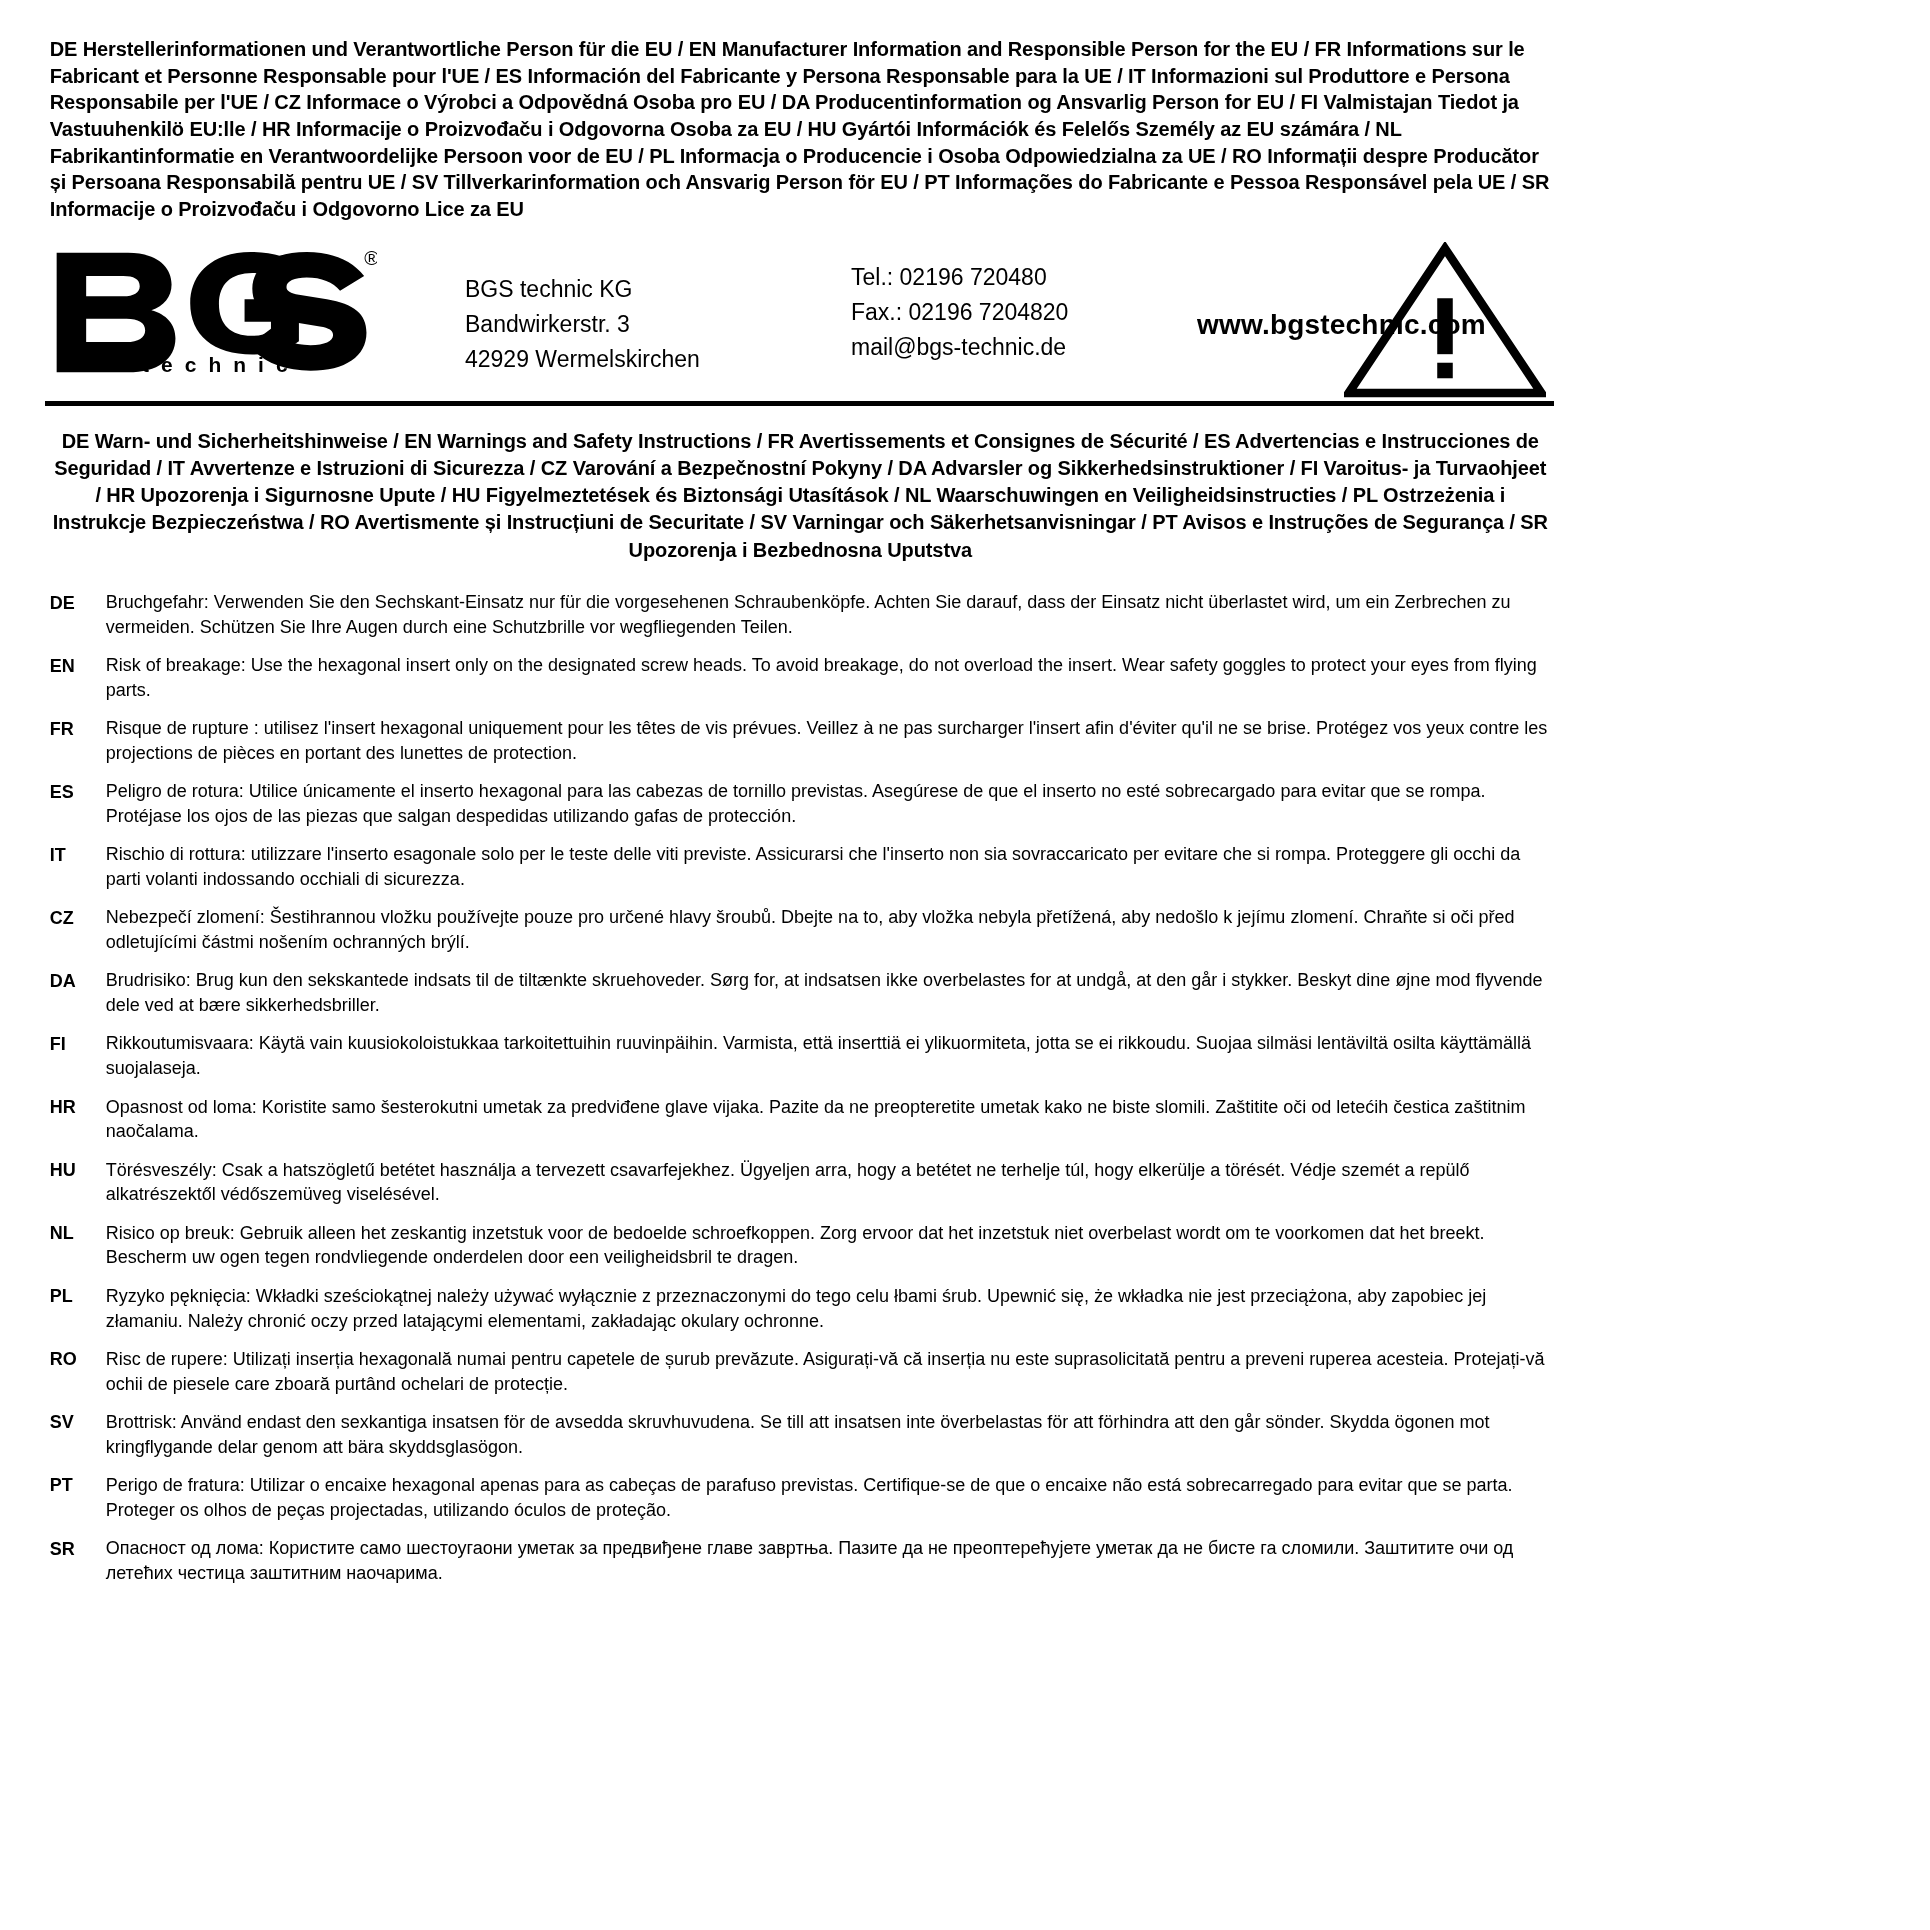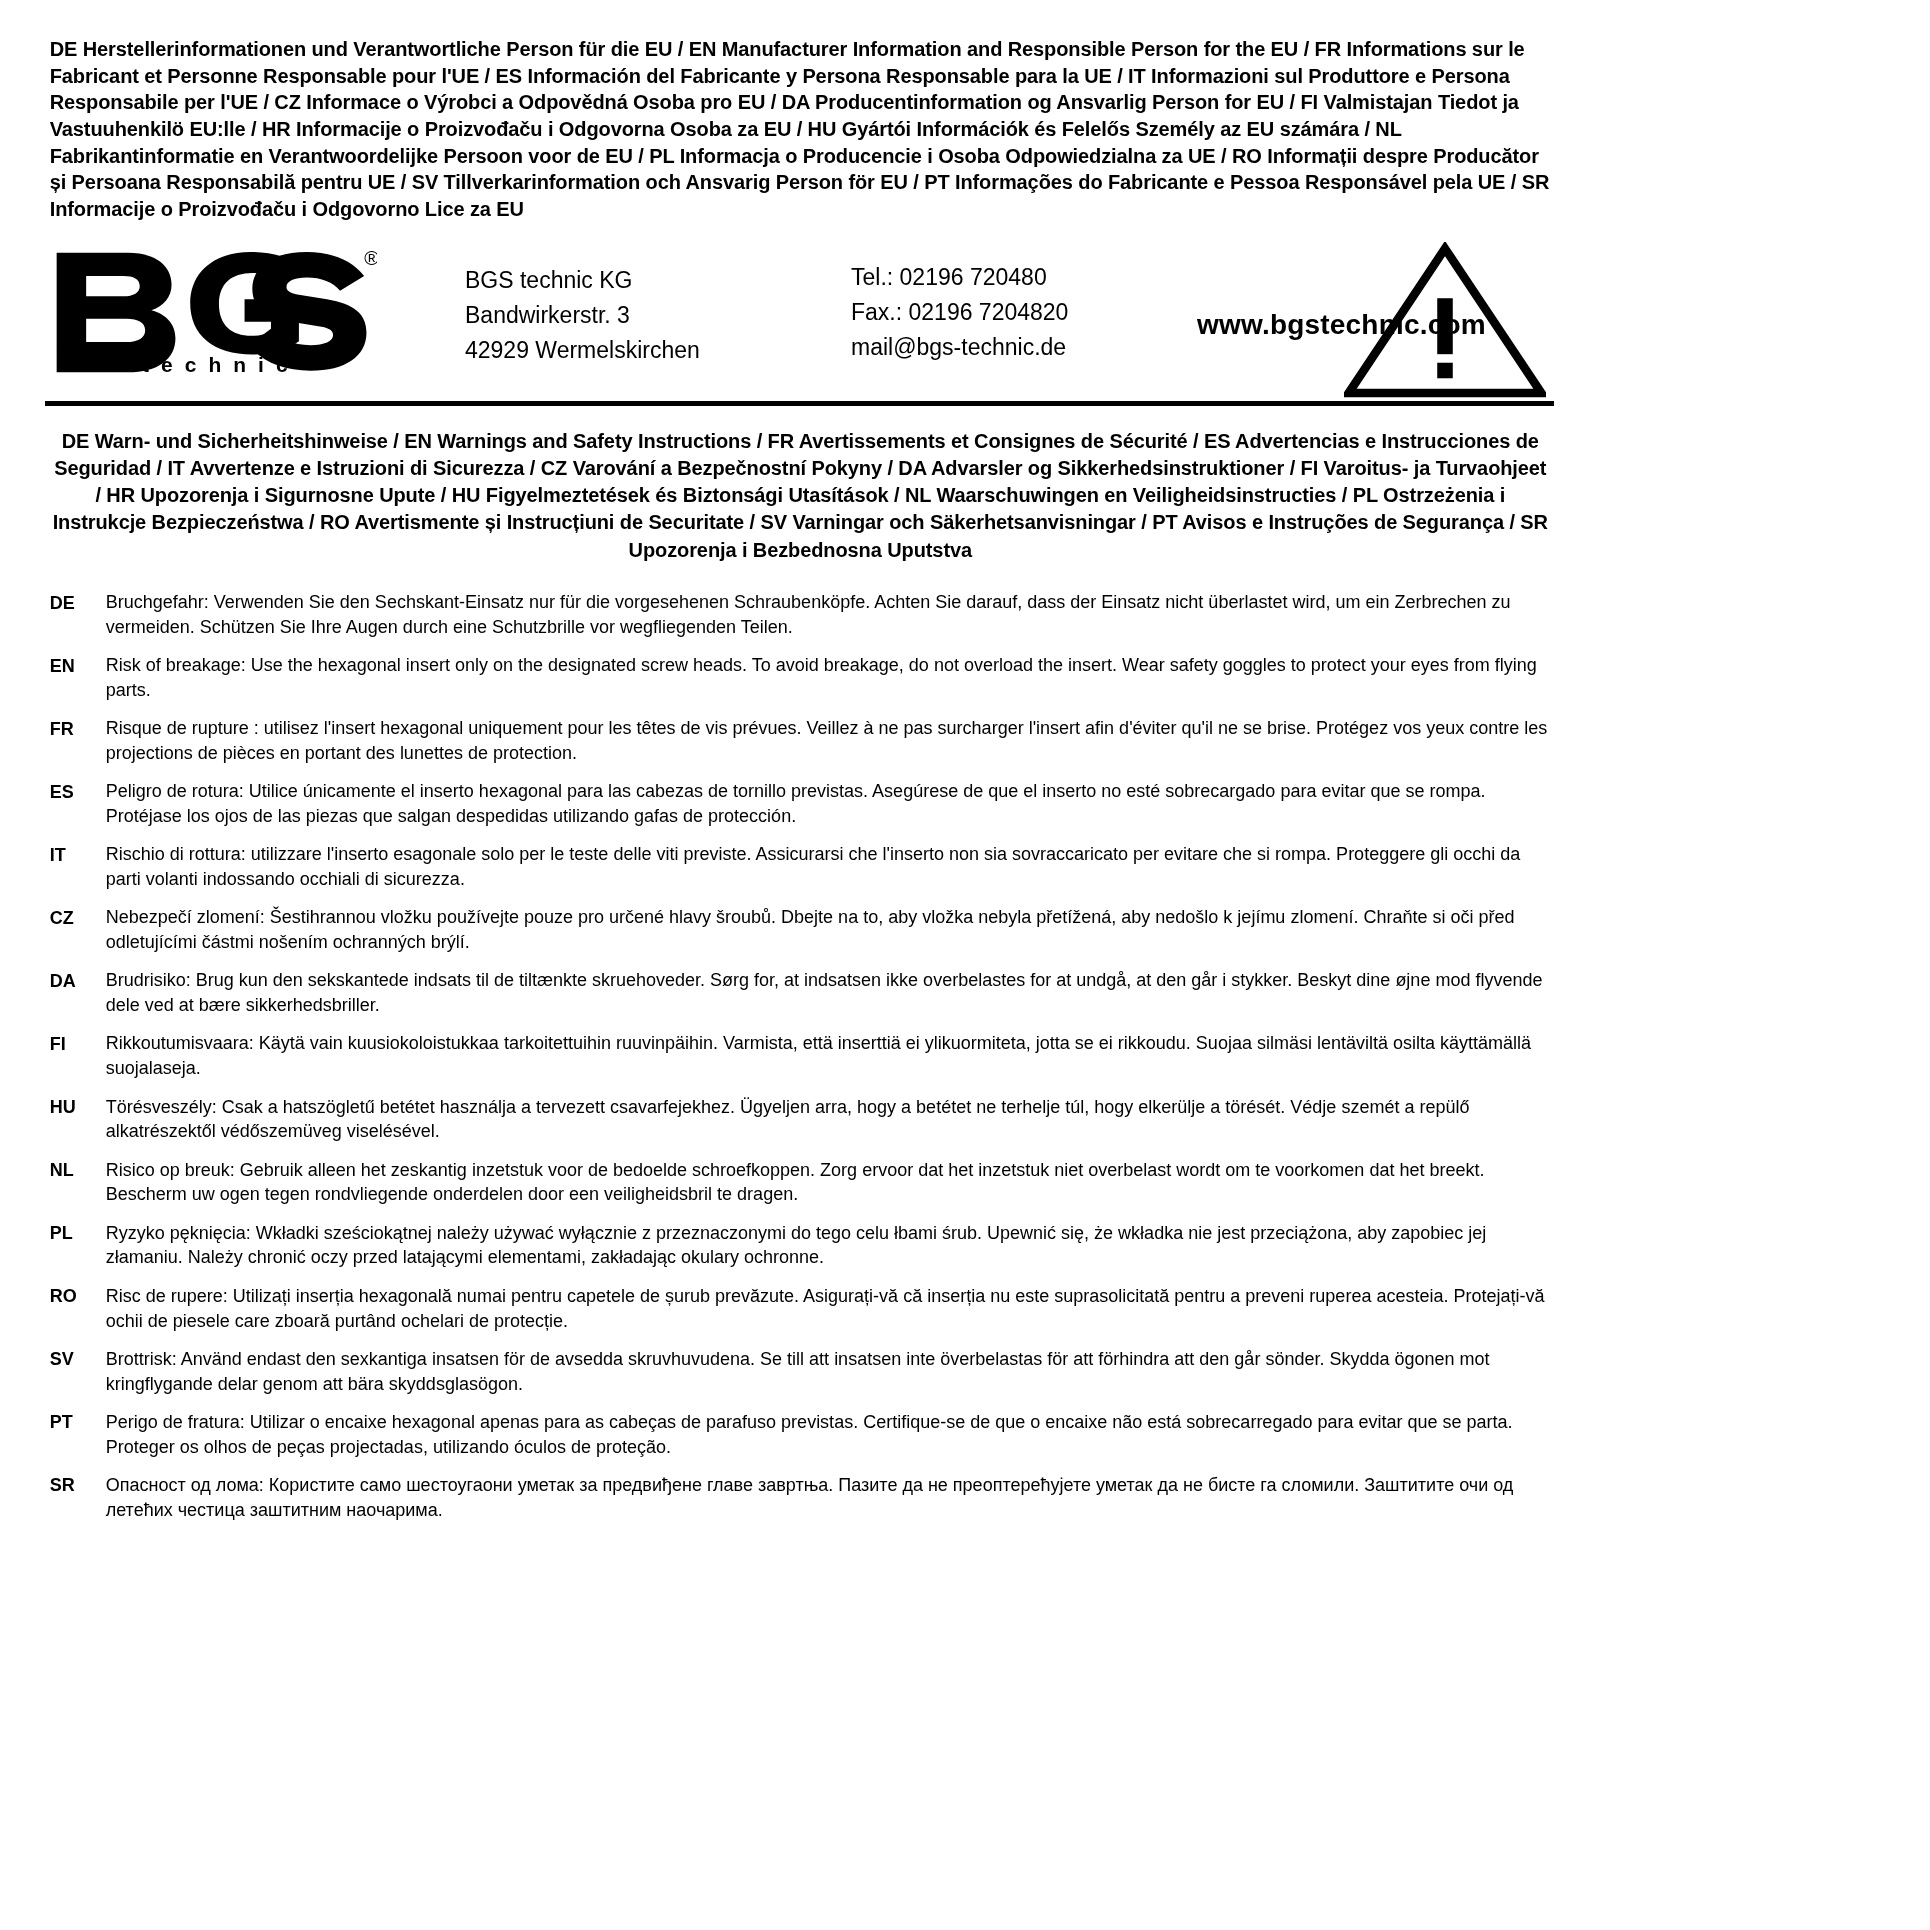--- a/index.html
+++ b/index.html
@@ -45,21 +45,21 @@
     left: 4.7px;
     top: 11px;
     width: 327px;
     height: 132px;
   }
   .logo svg { display: block; }
 
   .addr {
     position: absolute;
     left: 420px;
-    top: 29px;
+    top: 38px;
     font-size: 23px;
     line-height: 1.52;
     white-space: pre-line;
   }
   .contact {
     position: absolute;
     left: 806px;
     top: 26.5px;
     font-size: 23px;
     line-height: 1.52;
@@ -191,20 +191,24 @@
     </div>
     <div class="row">
       <div class="code">DA</div>
       <div class="text">Brudrisiko: Brug kun den sekskantede indsats til de tiltænkte skruehoveder. Sørg for, at indsatsen ikke overbelastes for at undgå, at den går i stykker. Beskyt dine øjne mod flyvende dele ved at bære sikkerhedsbriller.</div>
     </div>
     <div class="row">
       <div class="code">FI</div>
       <div class="text">Rikkoutumisvaara: Käytä vain kuusiokoloistukkaa tarkoitettuihin ruuvinpäihin. Varmista, että inserttiä ei ylikuormiteta, jotta se ei rikkoudu. Suojaa silmäsi lentäviltä osilta käyttämällä suojalaseja.</div>
     </div>
     <div class="row">
+      <div class="code">HR</div>
+      <div class="text">Opasnost od loma: Koristite samo šesterokutni umetak za predviđene glave vijaka. Pazite da ne preopteretite umetak kako ne biste slomili. Zaštitite oči od letećih čestica zaštitnim naočalama.</div>
+    </div>
+    <div class="row">
       <div class="code">HU</div>
       <div class="text">Törésveszély: Csak a hatszögletű betétet használja a tervezett csavarfejekhez. Ügyeljen arra, hogy a betétet ne terhelje túl, hogy elkerülje a törését. Védje szemét a repülő alkatrészektől védőszemüveg viselésével.</div>
     </div>
     <div class="row">
       <div class="code">NL</div>
       <div class="text">Risico op breuk: Gebruik alleen het zeskantig inzetstuk voor de bedoelde schroefkoppen. Zorg ervoor dat het inzetstuk niet overbelast wordt om te voorkomen dat het breekt. Bescherm uw ogen tegen rondvliegende onderdelen door een veiligheidsbril te dragen.</div>
     </div>
     <div class="row">
       <div class="code">PL</div>
       <div class="text">Ryzyko pęknięcia: Wkładki sześciokątnej należy używać wyłącznie z przeznaczonymi do tego celu łbami śrub. Upewnić się, że wkładka nie jest przeciążona, aby zapobiec jej złamaniu. Należy chronić oczy przed latającymi elementami, zakładając okulary ochronne.</div>

